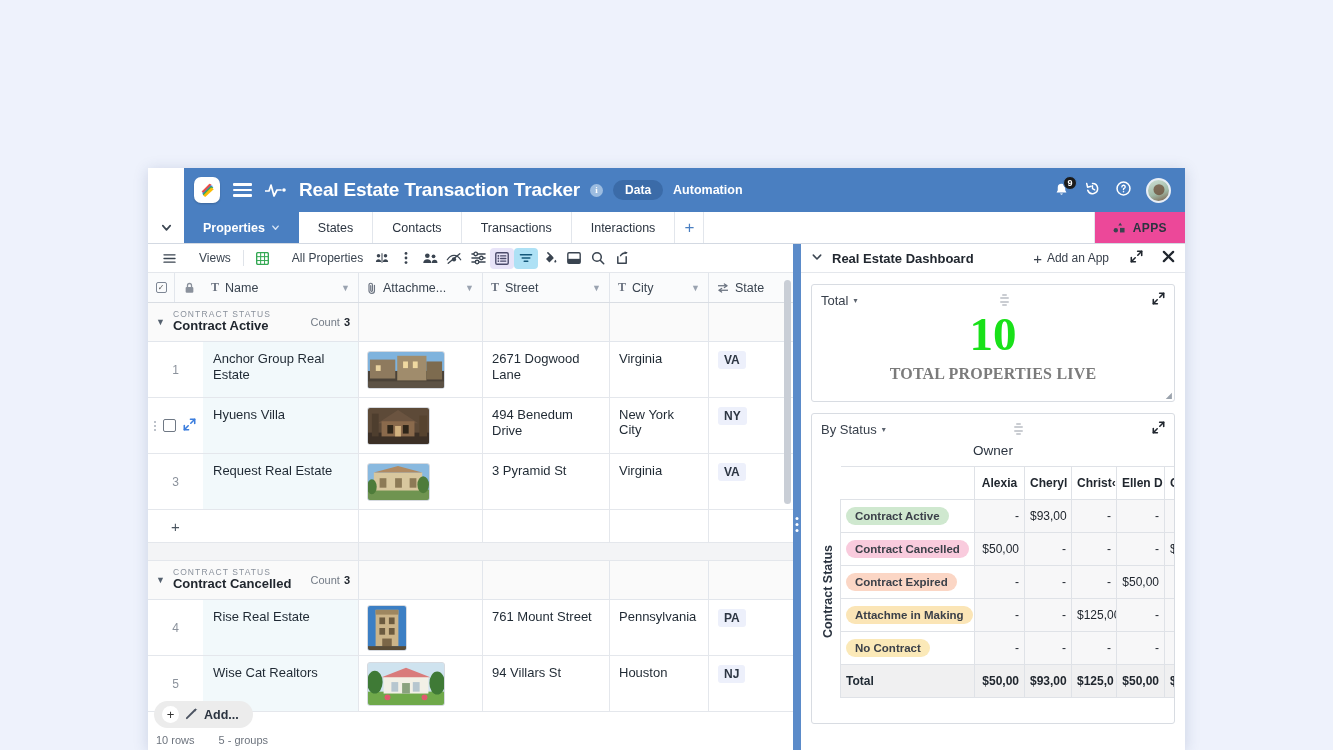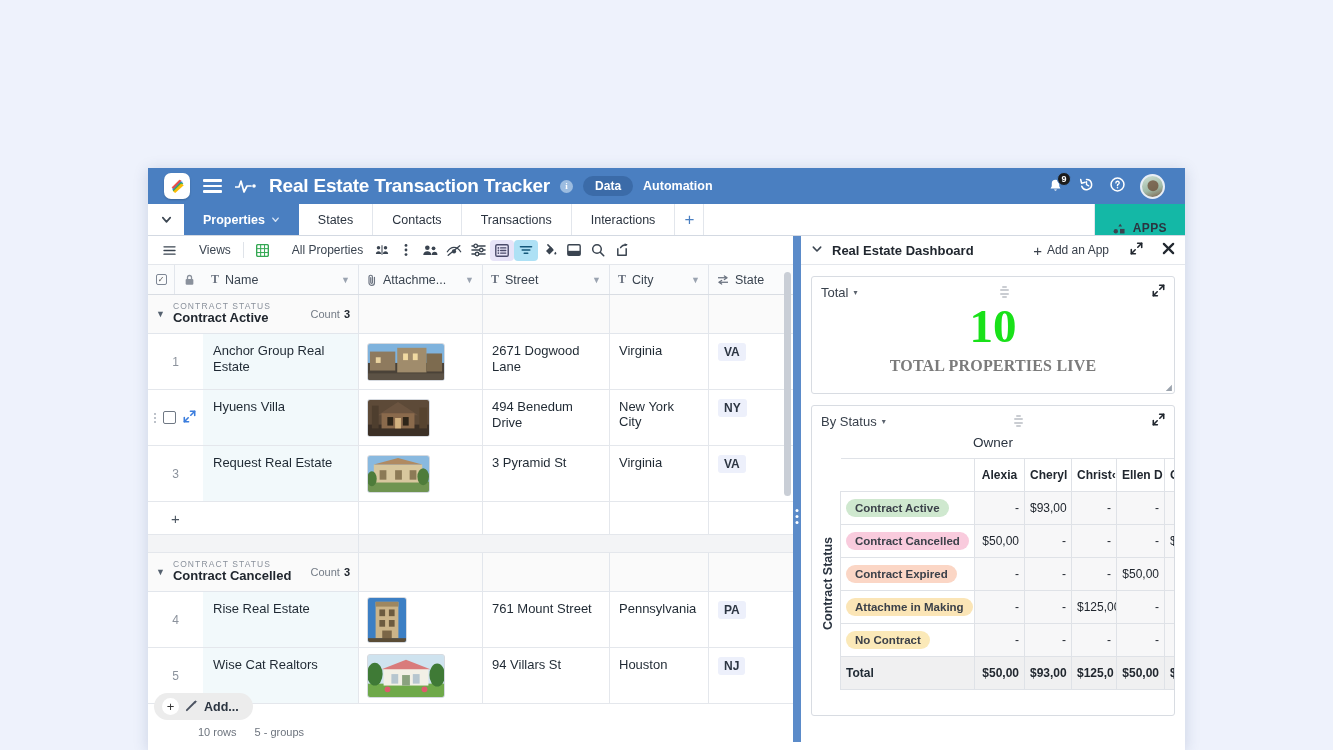--- a/index.html
+++ b/index.html
@@ -12,23 +12,24 @@
   }
   .app-window{
     position:absolute; left:148px; top:168px;
     width:1037px; height:582px;
     background:#fff;
     box-shadow:0 2px 14px rgba(40,60,110,.18);
     overflow:hidden;
   }
   
   .topbar{
-    height:36px; background:#4a7fc1;
-    display:flex; align-items:center; padding:0 16px; gap:10px;
+    height:44px; background:#4a7fc1;
+    display:flex; align-items:center; padding:0 10px; gap:10px;
     position:relative;
+    margin-left:36px;
   }
   .logo-box{
     width:26px;height:26px;border-radius:7px;background:#fff;
     display:flex;align-items:center;justify-content:center;flex:none;
     box-shadow:0 1px 2px rgba(0,0,0,.2);
   }
   .hamburger{display:flex;flex-direction:column;gap:3px;cursor:pointer;flex:none;padding:3px;}
   .hamburger i{display:block;width:19px;height:2.5px;background:#fff;border-radius:1px;}
   .pulse-icon{flex:none;display:flex;align-items:center;}
   .app-title{
@@ -73,21 +74,21 @@
     display:flex;align-items:center;gap:6px;padding:0 19px;background:#fff;
     font-size:12.5px;color:#2b3440;border-right:1px solid #e2e6ec;white-space:nowrap;
   }
   .tab.active{background:#4a7fc1;color:#fff;font-weight:700;border-right:none;}
   .tab-add{
     width:28px;background:#fff;display:flex;align-items:center;justify-content:center;
     color:#4a7fc1;font-size:17px;flex:none;
   }
   .tabbar-spacer{flex:1;background:#fff;border-left:1px solid #e2e6ec;}
   .apps-btn{
-    display:flex;align-items:flex-end;gap:6px;padding:0 18px;background:#14b8a6;
+    display:flex;align-items:center;gap:6px;padding:0 18px;background:#ec4899;
     border-left:1px solid #e2e6ec;font-size:12px;font-weight:700;letter-spacing:.4px;
     color:#2b3440;flex:none;
   }
   
   .body-split{display:flex;height:506px;}
   .grid-pane{width:645px;flex:none;position:relative;background:#fff;overflow:hidden;}
   .splitter{
     width:8px;flex:none;background:#5b8bc9;position:relative;cursor:col-resize;
   }
   .splitter .dots{
@@ -195,21 +196,21 @@
   
   .add-pill{
     position:absolute;left:6px;bottom:22px;display:flex;align-items:center;gap:6px;
     background:#ececec;border-radius:15px;padding:5px 14px 5px 8px;
   }
   .add-pill .pl{width:17px;height:17px;background:#fff;border-radius:50%;
     display:flex;align-items:center;justify-content:center;font-size:13px;color:#333;}
   .add-pill .lbl{font-size:12.5px;font-weight:700;color:#2b3440;}
   .statusbar{
     position:absolute;left:0;bottom:0;width:645px;height:20px;display:flex;align-items:center;
-    gap:18px;padding:0 8px;font-size:11px;color:#6d747e;background:#fff;margin-left:42px;
+    gap:24px;padding:0 8px;font-size:11px;color:#6d747e;background:#fff;
   }
   
   .dash-head{
     height:29px;display:flex;align-items:center;gap:9px;padding:0 10px;
     border-bottom:1px solid #e4e7ec;font-size:13px;
   }
   .dash-head .dtitle{font-weight:700;color:#21272f;}
   .dash-head .addapp{margin-left:auto;display:flex;align-items:center;gap:5px;font-size:12px;color:#39414c;}
   .dash-head .hic{color:#2b3440;}
   .widget{

